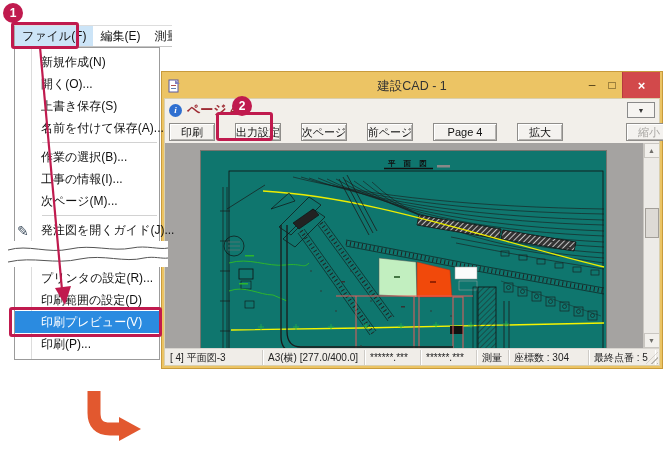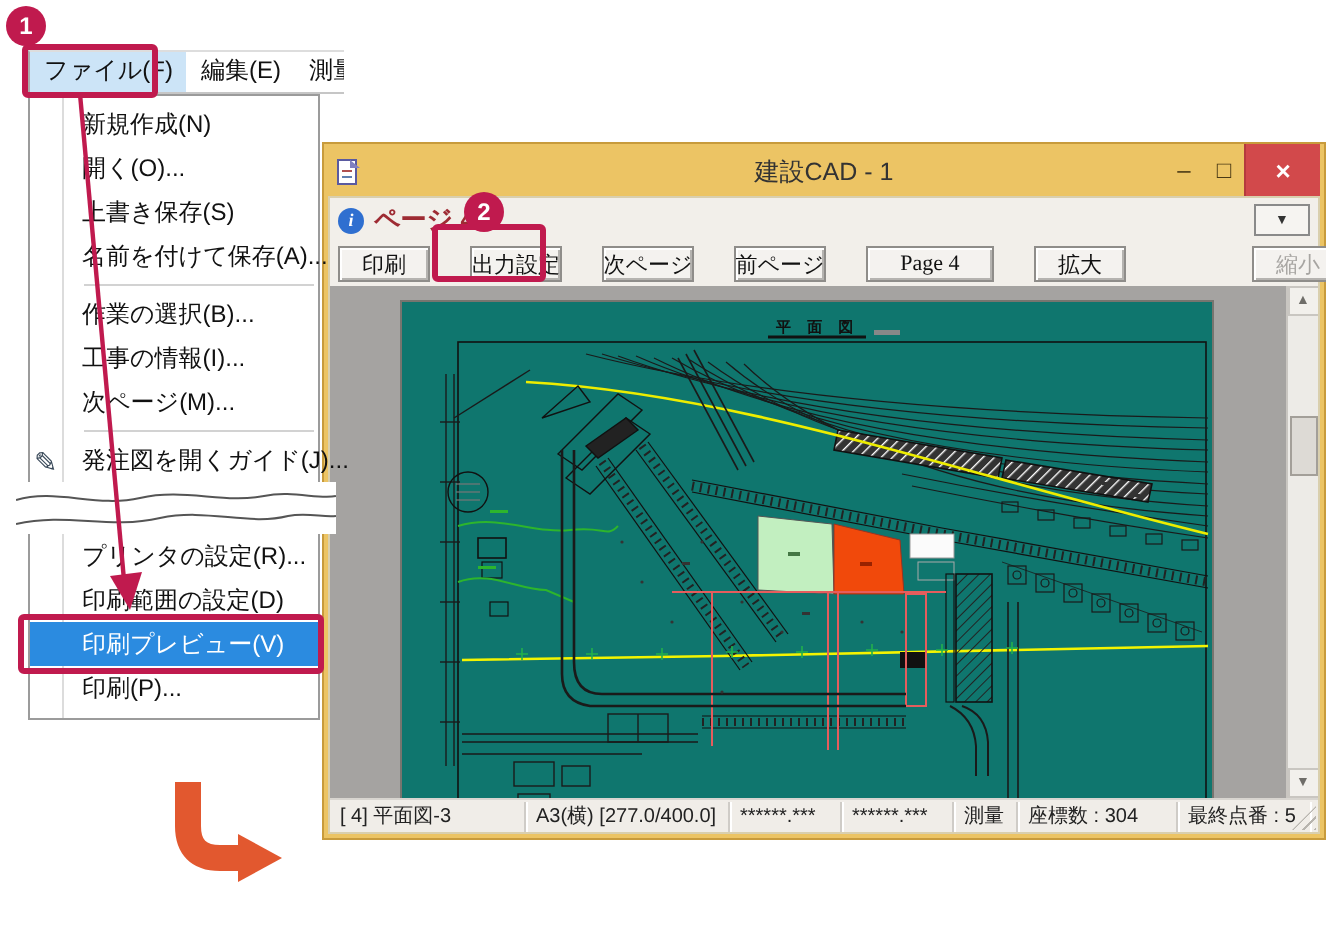--- a/index.html
+++ b/index.html
@@ -9,60 +9,60 @@
   
   .step-marker { position:absolute; width:20px; height:20px; border-radius:50%;
     background:#C01A4E; color:#fff; font-size:12px; font-weight:bold;
     display:flex; align-items:center; justify-content:center; z-index:70; }
   .red-box { position:absolute; border:3px solid #C01A4E; border-radius:3px; z-index:65; pointer-events:none; }
   #overlay-arrows { position:absolute; left:0; top:0; width:663px; height:469px; z-index:60; pointer-events:none; }
 
   
   #menubar { position:absolute; left:14px; top:25px; width:158px; height:22px;
     background:#fff; border-left:1px solid #aaa; border-top:1px solid #ddd;
-    border-bottom:1px solid #c6c6c6; display:flex; align-items:flex-end;
+    border-bottom:1px solid #c6c6c6; display:flex; align-items:center;
     font-size:12px; overflow:hidden; white-space:nowrap; z-index:21; }
   .mb-item { padding:2px 7px; color:#111; cursor:default; }
   .mb-item.active { background:#CCE4F7; }
 
   
   #file-menu { position:absolute; left:14px; top:47px; width:146px;
     background:#fff; border:1px solid #9b9b9b; padding-top:3px; padding-bottom:4px;
     font-size:12px; z-index:20; }
   #menu-gutter { position:absolute; left:16px; top:0; bottom:0; width:1px; background:#dcdcdc; z-index:1; }
   .menu-item { position:relative; height:22px; line-height:22px; padding-left:26px;
     color:#111; white-space:nowrap; z-index:2; }
   .menu-item.selected { background:#2B8BE0; color:#fff; }
   .menu-sep { border-top:1px solid #d2d2d2; margin:3px 2px 3px 27px; }
   .gutter-icon { position:absolute; left:2px; top:1px; font-size:14px; color:#3a4a5a; }
   .red-frame { position:absolute; left:-6px; right:-3px; top:-4px; bottom:-4px;
     border:3px solid #C01A4E; border-radius:3px; z-index:6; pointer-events:none; }
   .menu-tear { position:relative; left:-7px; width:160px; height:26px; background:#fff; z-index:4; }
 
   
-  #app-window { position:absolute; left:161px; top:71px; width:502px; height:349px;
+  #app-window { position:absolute; left:161px; top:71px; width:502px; height:298px;
     background:#ECC464; border:1px solid #C89B3C; padding:2px; z-index:5;
     display:flex; flex-direction:column; }
   #titlebar { position:relative; height:24px; display:flex; align-items:center; }
   #win-title { position:absolute; left:0; right:0; text-align:center; font-size:12.5px; color:#333; }
   #app-icon { margin-left:4px; z-index:2; }
   #win-controls { position:absolute; right:0; top:-2px; height:26px; display:flex; align-items:center; }
   .win-glyph { width:20px; text-align:center; color:#4a3a15; font-size:12px; cursor:default; }
   #close-btn { width:38px; height:26px; background:#D2494B; color:#fff; font-size:13px; font-weight:bold;
     display:flex; align-items:center; justify-content:center; border-left:1px solid #b53a3e; }
   #win-content { flex:1; background:#F2EFEA; display:flex; flex-direction:column; border:1px solid #d9cfae; }
 
   #pagerow { height:22px; display:flex; align-items:center; padding:0 4px; }
   #info-icon { width:13px; height:13px; border-radius:50%; background:#2F6FD0; color:#fff;
     font:italic bold 9px "Liberation Serif", serif; display:flex; align-items:center; justify-content:center; }
   #page-label { margin-left:5px; font-size:13px; font-weight:bold; color:#9E2B33; }
   #dropdown-btn { margin-left:auto; width:28px; height:16px; background:#F6F4F1;
     border:1px solid #8a8a8a; font-size:7px; color:#333; display:flex; align-items:center; justify-content:center; }
 
-  #toolbar { height:22px; display:flex; align-items:center; gap:20px; padding:0 4px;font-family:Liberation Serif, serif; }
+  #toolbar { height:22px; display:flex; align-items:center; gap:20px; padding:0 4px; }
   .tb-btn { height:18px; padding:0 6px; min-width:46px; font-size:11px; color:#111;
     background:#F4F2EF; border:1px solid #8F8D8A; display:flex; align-items:center; justify-content:center;
     box-shadow:inset 1px 1px 0 #ffffff, inset -1px -1px 0 #b5b3b0; white-space:nowrap; }
   .tb-btn.wide { min-width:64px; }
   .tb-btn.disabled { color:#A7A5A2;margin-left:43px; }
 
   #preview { position:relative; flex:1; background:#A5A3A1; overflow:hidden; }
   #page-sheet { position:absolute; left:36px; top:8px; width:405px; height:282px; background:#0f766e;
     box-shadow:0 0 0 1px #77756f; }
   #vscroll { position:absolute; right:0; top:0; bottom:0; width:16px; background:#EDEBE7;

